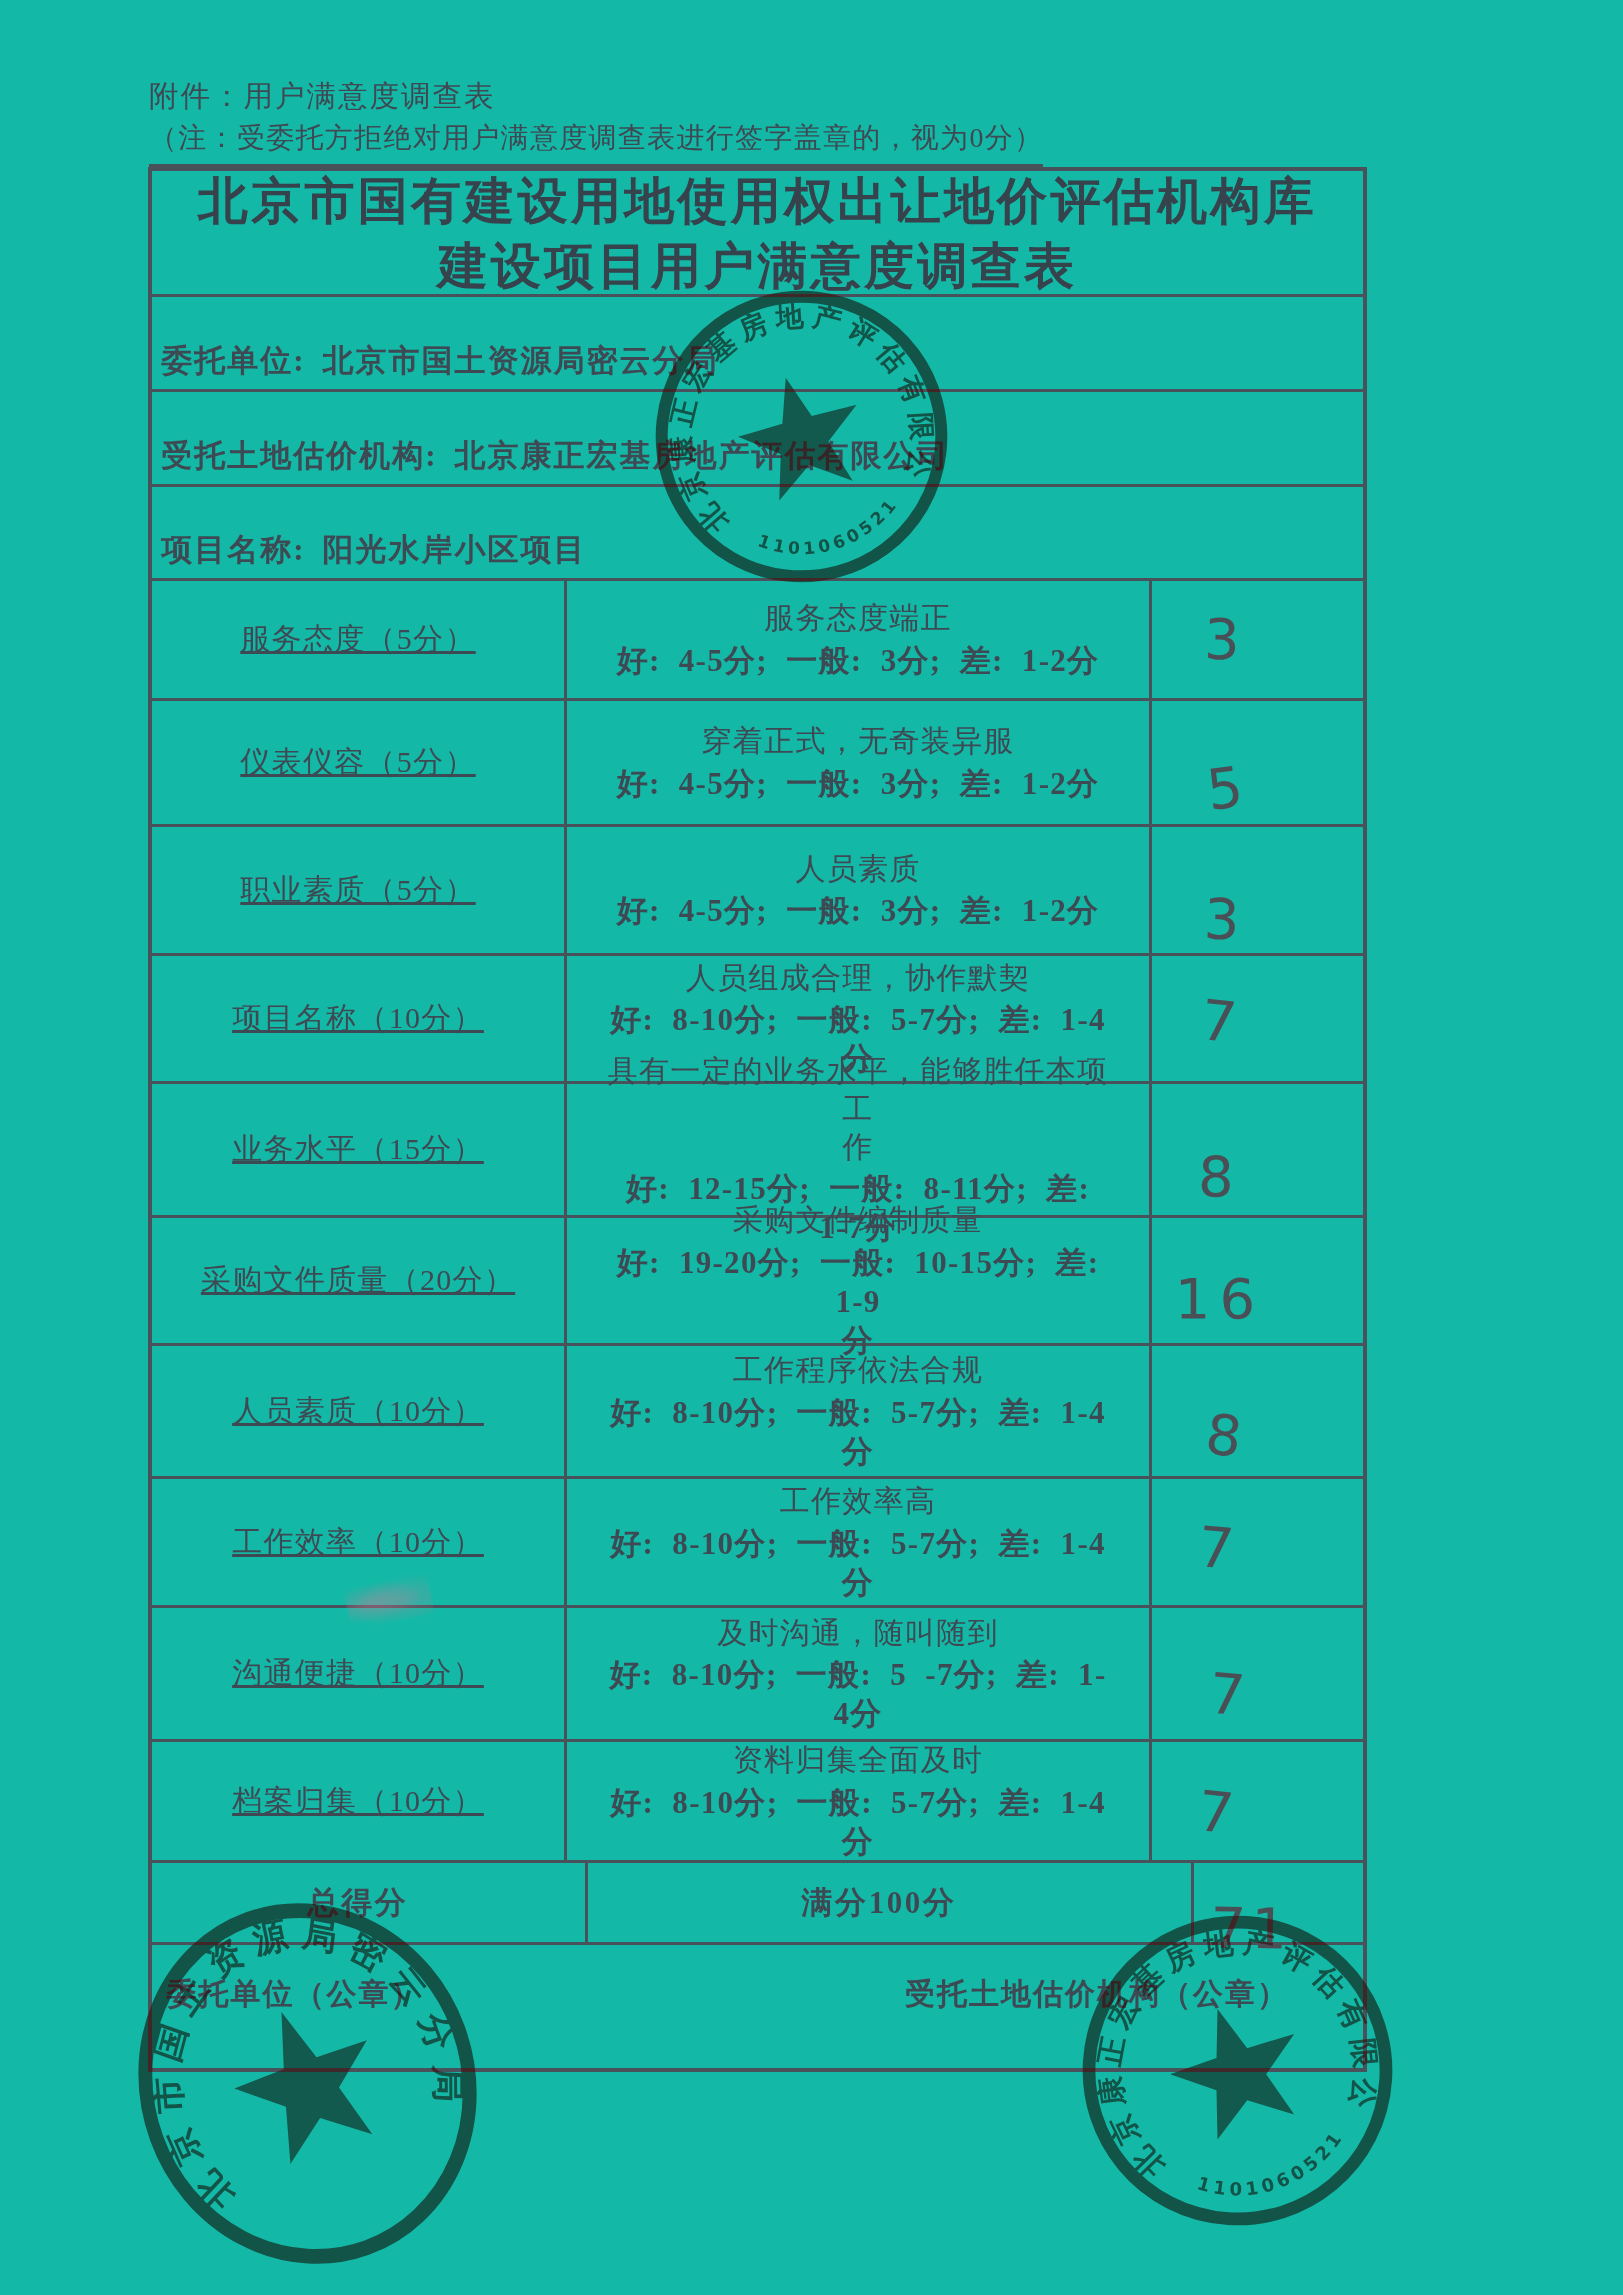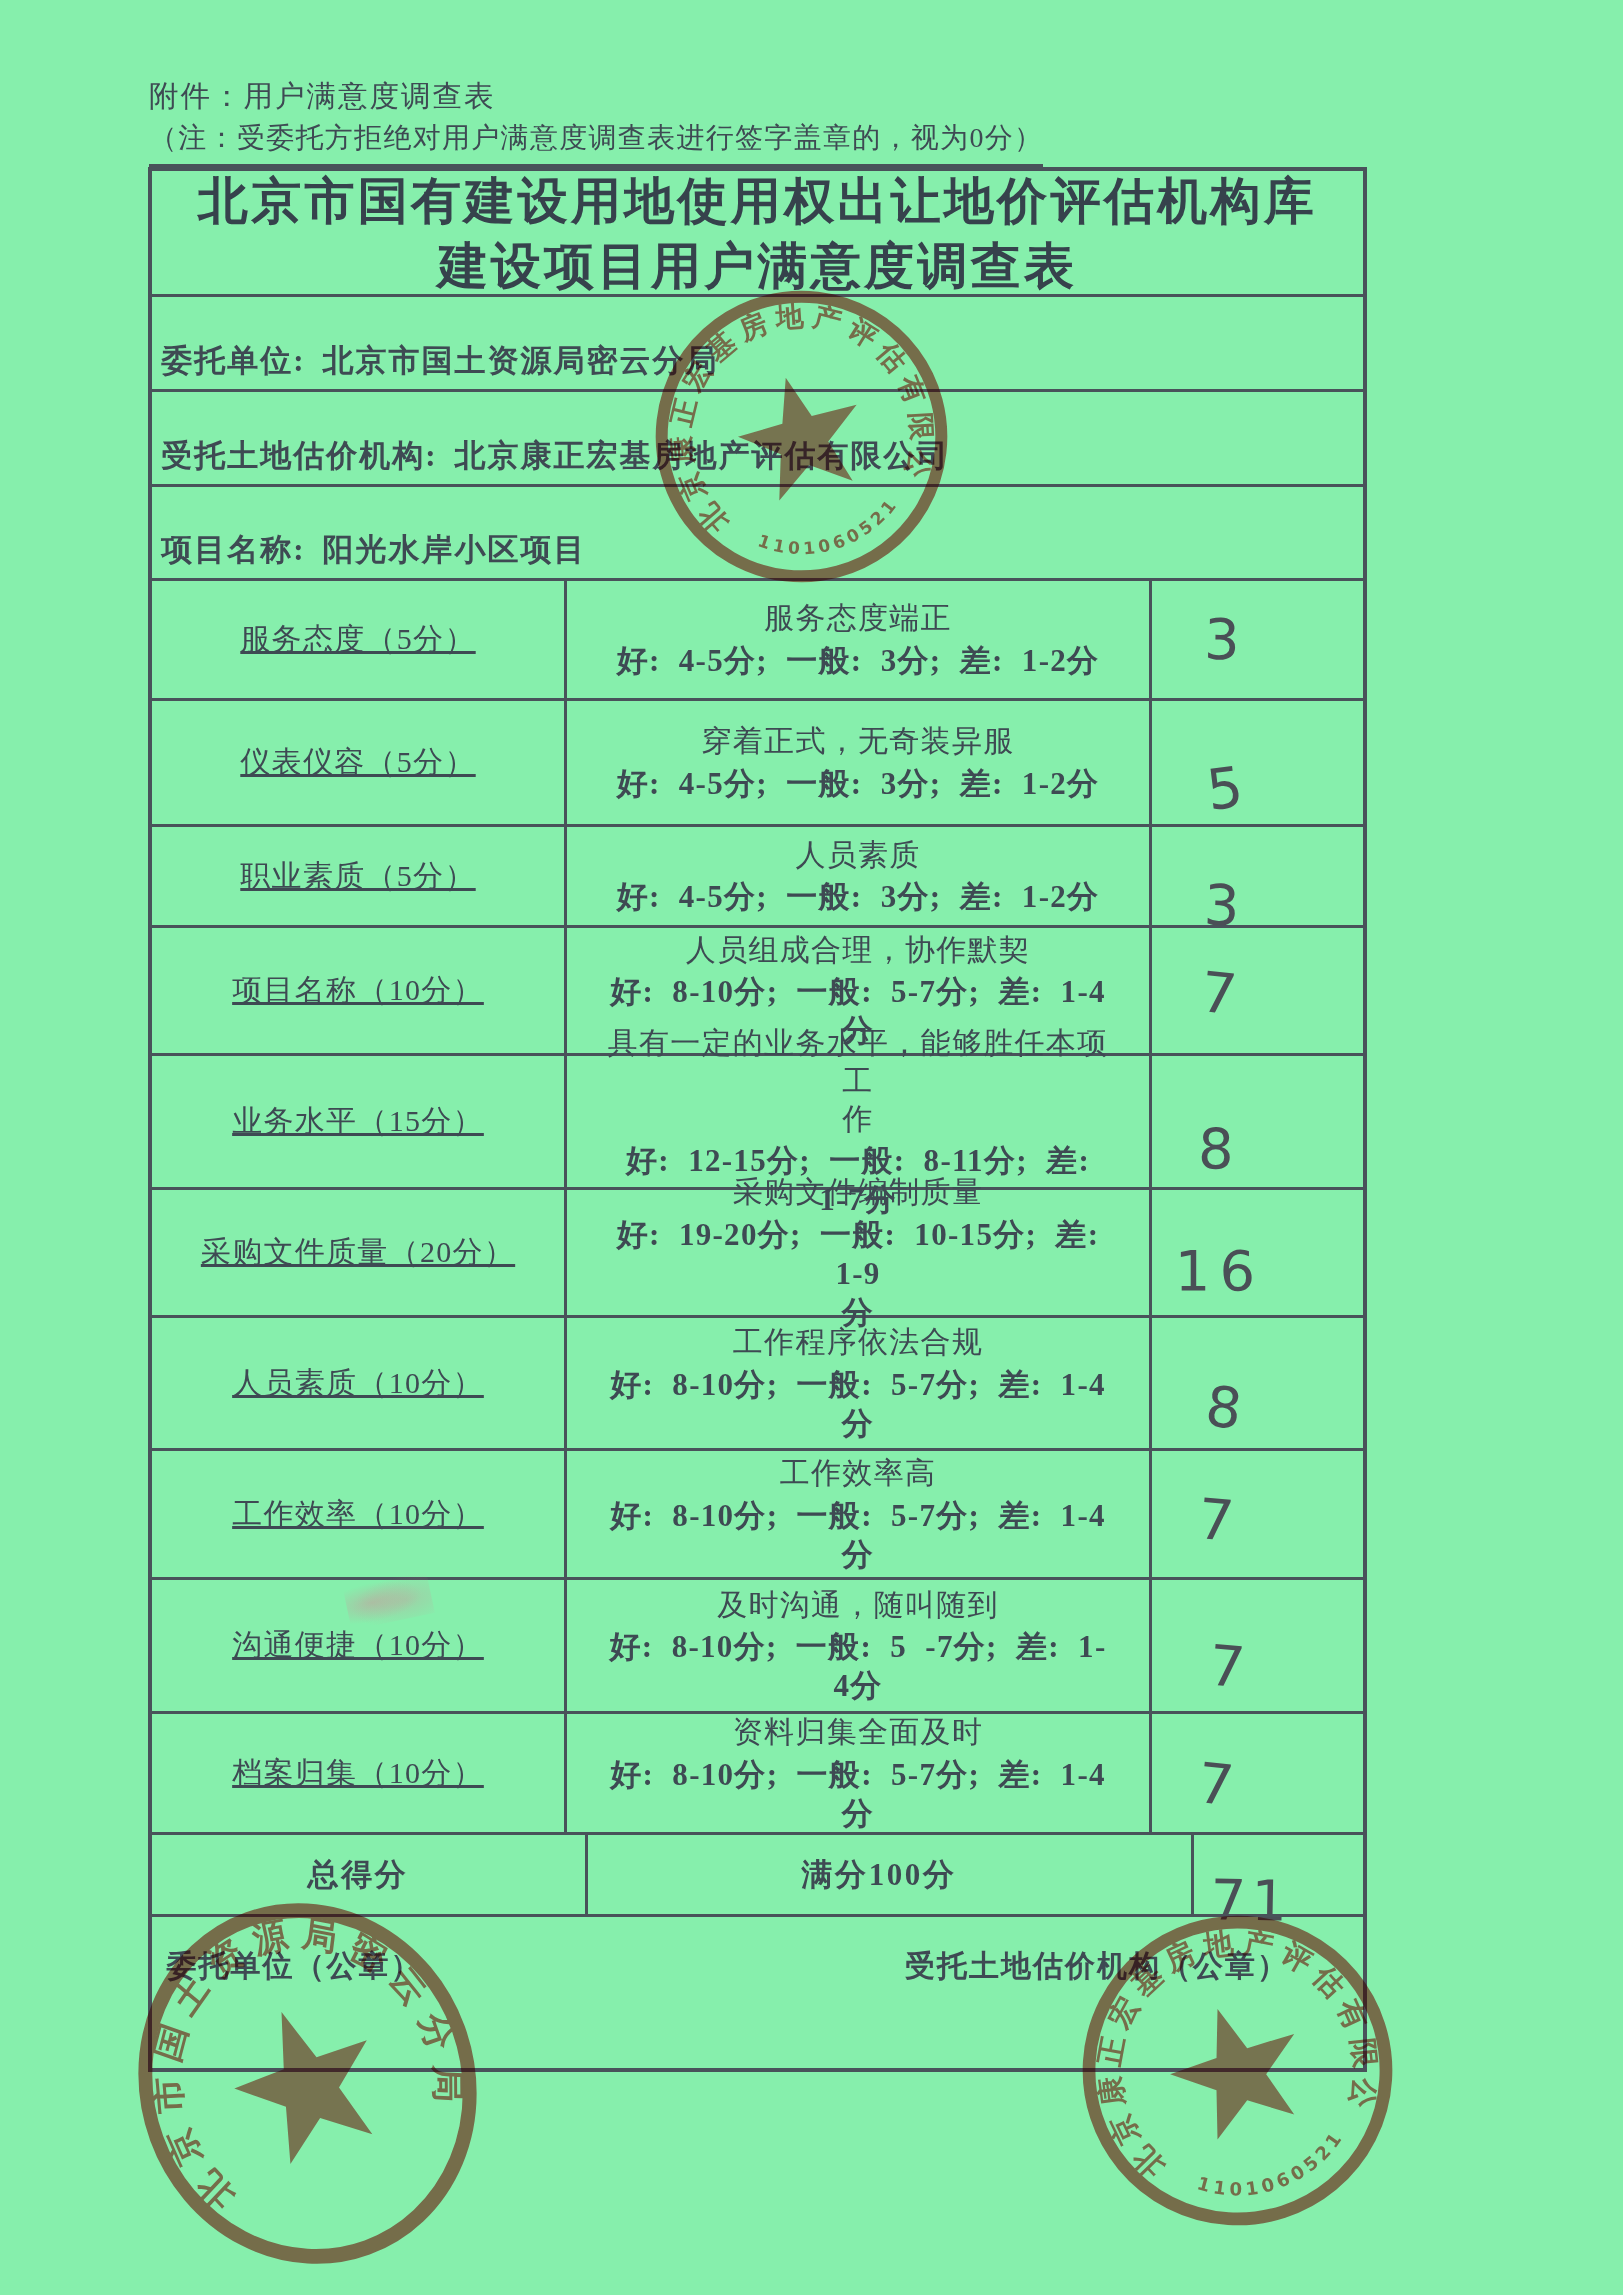--- a/index.html
+++ b/index.html
@@ -1,19 +1,19 @@
 <!DOCTYPE html>
 <html style="--seal-red: #d8554e;font-size:10.5px"><head>
 <meta charset="utf-8">
 <style>
   :root{ --seal-red:#d8554e; --ink:#3e4a53; --line:#49525a; }
   html,body{margin:0;padding:0;background:#ffffff;}
   .page{
     position:relative; width:1623px; height:2295px; overflow:hidden;
-    background:#86efac;
+    background:#14b8a6;
     font-family:"Liberation Serif","DejaVu Serif",serif;
     color:var(--ink);
   }
   
   .attach{
     position:absolute; left:149px; top:77px;
     font-size:29.5px; letter-spacing:2px;
   }
   .note{
     position:absolute; left:149px; top:119px;
@@ -149,21 +149,21 @@
         </div>
       <div class="c c2">
         <div class="desc">穿着正式，无奇装异服</div>
         <div class="scale">好: 4-5分; 一般: 3分; 差: 1-2分</div>
       </div>
       <div class="c c3">
           <span class="hw k2">5</span>
         </div>
     </div>
 
-    <div class="row crit" style="height:101px">
+    <div class="row crit" style="height:129px">
       <div class="c c1">
           <span>职业素质（5分）</span>
         </div>
       <div class="c c2">
         <div class="desc">人员素质</div>
         <div class="scale">好: 4-5分; 一般: 3分; 差: 1-2分</div>
       </div>
       <div class="c c3">
           <span class="hw k3">3</span>
         </div>

